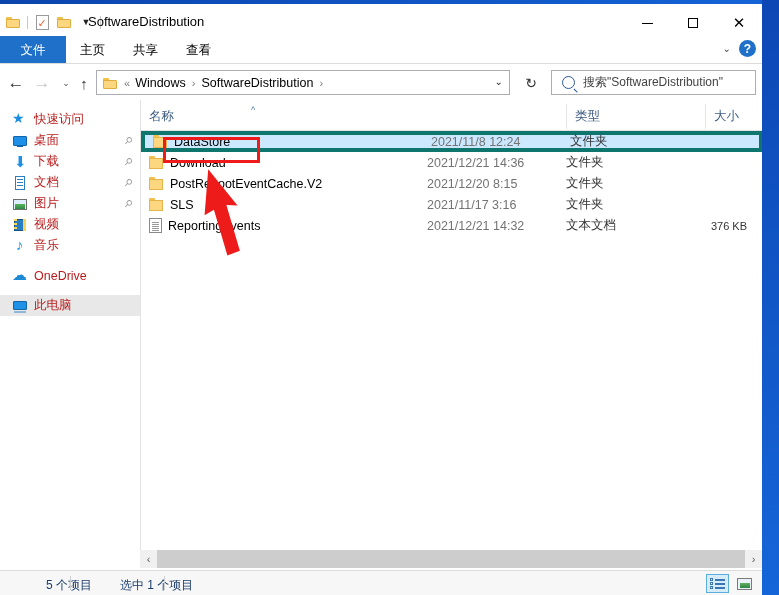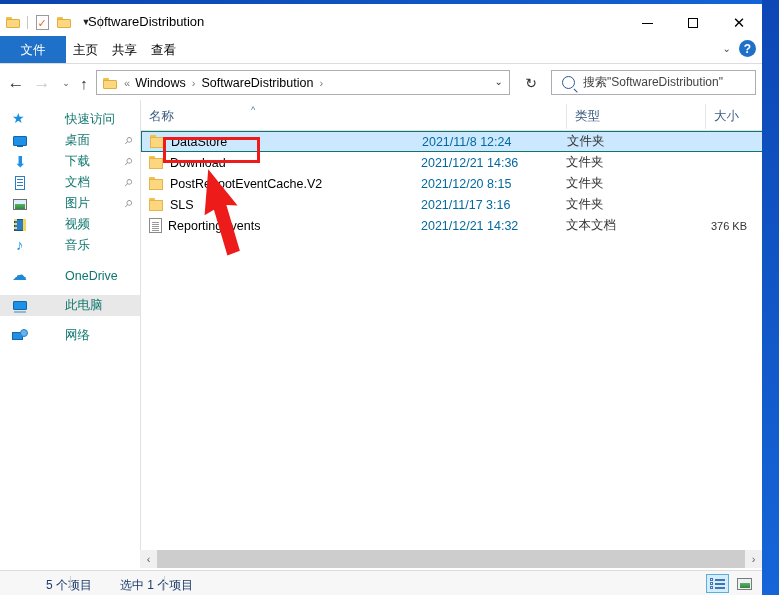--- a/index.html
+++ b/index.html
@@ -32,21 +32,21 @@
   .wintitle{position:absolute;left:88px;top:10px;font-size:13px;color:#000;}
   .wbtns{position:absolute;right:0;top:4px;height:30px;display:flex;}
   .wbtn{width:46px;height:30px;display:flex;align-items:center;justify-content:center;
     font-size:12px;color:#000;background:#fff;}
   .wbtn.close{font-size:15px;}
   .glyph-min{display:block;width:11px;height:1px;background:#000;}
   .glyph-max{display:block;width:10px;height:10px;border:1px solid #000;box-sizing:border-box;}
   
   .ribbon{position:absolute;left:0;top:36px;width:762px;height:28px;background:#fff;}
   .tabs{position:absolute;left:0;top:0;display:flex;height:28px;}
-  .tab{display:flex;align-items:center;justify-content:center;height:28px;padding:0 7px;
+  .tab{display:flex;align-items:center;justify-content:center;height:28px;padding:0 14px;
     font-size:12.5px;color:#000;}
   .tab.file{background:#1e70c8;color:#fff;min-width:46px;padding:0 10px;}
   .ribbon-right{position:absolute;right:6px;top:4px;display:flex;align-items:center;gap:8px;}
   .rchev{font-size:10px;color:#4a4a4a;}
   .helpbtn{width:17px;height:17px;border-radius:50%;background:#1e70c8;color:#fff;
     font-size:12px;font-weight:bold;display:flex;align-items:center;justify-content:center;}
   .ribbon-sep{position:absolute;left:0;top:27px;width:762px;height:1px;background:#dcdcdc;}
   
   .addrbar{position:absolute;left:0;top:66px;width:762px;height:34px;background:#fff;}
   .navbtn{position:absolute;top:6px;width:24px;height:22px;display:flex;align-items:center;
@@ -69,21 +69,21 @@
   .mag{width:11px;height:11px;border:1.4px solid #2b579a;border-radius:50%;
     position:relative;margin-left:10px;}
   .mag::after{content:"";position:absolute;right:-4px;bottom:-3px;width:5px;height:1.4px;
     background:#2b579a;transform:rotate(45deg);}
   .searchtxt{margin-left:8px;font-size:12px;color:#444;}
   
   .content{position:absolute;left:0;top:100px;width:762px;height:468px;background:#fff;}
   .navpane{position:absolute;left:0;top:0;width:140px;height:468px;background:#fff;}
   .navitem{height:21px;display:flex;align-items:center;position:relative;cursor:default;}
   .navitem.sel{background:#e8e8e8;}
-  .navitem .nlabel{font-size:12.5px;color:#0f766e;margin-left:31px;}
+  .navitem .nlabel{font-size:12.5px;color:#b91c1c;}
   .navitem .pin{position:absolute;right:8px;top:5px;font-size:10px;color:#9a9a9a;transform:rotate(45deg);}
   .nic{width:16px;height:16px;margin-right:6px;flex:none;position:relative;}
   .ind0{padding-left:12px;}
   .ind1{padding-left:12px;}
   .gap{height:9px;}
   
   .ic-star{position:relative;}
   .ic-star::before{content:"★";position:absolute;left:0;top:-2px;font-size:14px;color:#1a8fe0;}
   .ic-desktop::before{content:"";position:absolute;left:1px;top:3px;width:14px;height:10px;
     background:#1e90e8;border:1px solid #1266a8;box-sizing:border-box;border-radius:1px;}
@@ -115,24 +115,24 @@
   .listpane{position:absolute;left:140px;top:0;width:622px;height:468px;background:#fff;
     border-left:1px solid #e2e2e2;box-sizing:border-box;}
   .colhdr{position:absolute;left:0;top:4px;width:622px;height:26px;background:#fff;
     border-bottom:1px solid #e2e2e2;}
   .col{position:absolute;top:0;height:25px;display:flex;align-items:center;
     font-size:12.5px;color:#3b5a80;border-left:1px solid #e6e6e6;box-sizing:border-box;padding-left:8px;}
   .col.first{border-left:none;}
   .sortcaret{position:absolute;left:110px;top:1px;font-size:9px;color:#4a77a8;}
   .rows{position:absolute;left:0;top:31px;width:622px;}
   .row{height:21px;display:flex;align-items:center;position:relative;}
-  .row.sel{background:#cce8ff;border:1px solid #0f766e;box-sizing:border-box;}
+  .row.sel{background:#cce8ff;border:4px solid #0f766e;box-sizing:border-box;}
   .cell-name{position:absolute;left:8px;display:flex;align-items:center;}
   .cell-name .nm{font-size:12.5px;color:#000;margin-left:6px;}
-  .cell-date{position:absolute;left:280px;font-size:12.5px;color:#0369a1;}
+  .cell-date{position:absolute;left:286px;font-size:12.5px;color:#737373;}
   .cell-type{position:absolute;left:425px;font-size:12.5px;color:#333;}
   .cell-size{position:absolute;left:540px;width:66px;text-align:right;font-size:11px;color:#333;}
   .f-ic{position:relative;width:15px;height:13px;flex:none;}
   .f-ic::before{content:"";position:absolute;left:0;top:0px;width:6px;height:3px;
     background:#f3c14a;border-radius:1px 1px 0 0;}
   .f-ic::after{content:"";position:absolute;left:0;top:2px;width:14px;height:11px;
     background:#fcd77f;border:1px solid #e5b54a;box-sizing:border-box;}
   .t-ic{position:relative;width:13px;height:15px;flex:none;background:#fff;
     border:1px solid #8a8a8a;box-sizing:border-box;}
   .t-ic::after{content:"";position:absolute;left:2px;top:3px;width:7px;height:1px;background:#9a9a9a;
@@ -299,24 +299,20 @@
 
       <div class="gap"></div>
 
       <div class="navitem ind0 sel">
         <span class="nic ic-pc"></span>
         <span class="nlabel">此电脑</span>
       </div>
 
       <div class="gap"></div>
 
-      <div class="navitem ind0">
-        <span class="nic ic-net"></span>
-        <span class="nlabel">网络</span>
-      </div>
     </div>
 
     <div class="listpane">
       <div class="colhdr">
         <div class="col first" style="left:0;width:275px;">
           <span>名称</span>
           <span class="sortcaret">^</span>
         </div>
         <div class="col" style="left:425px;width:115px;">
           <span>类型</span>

